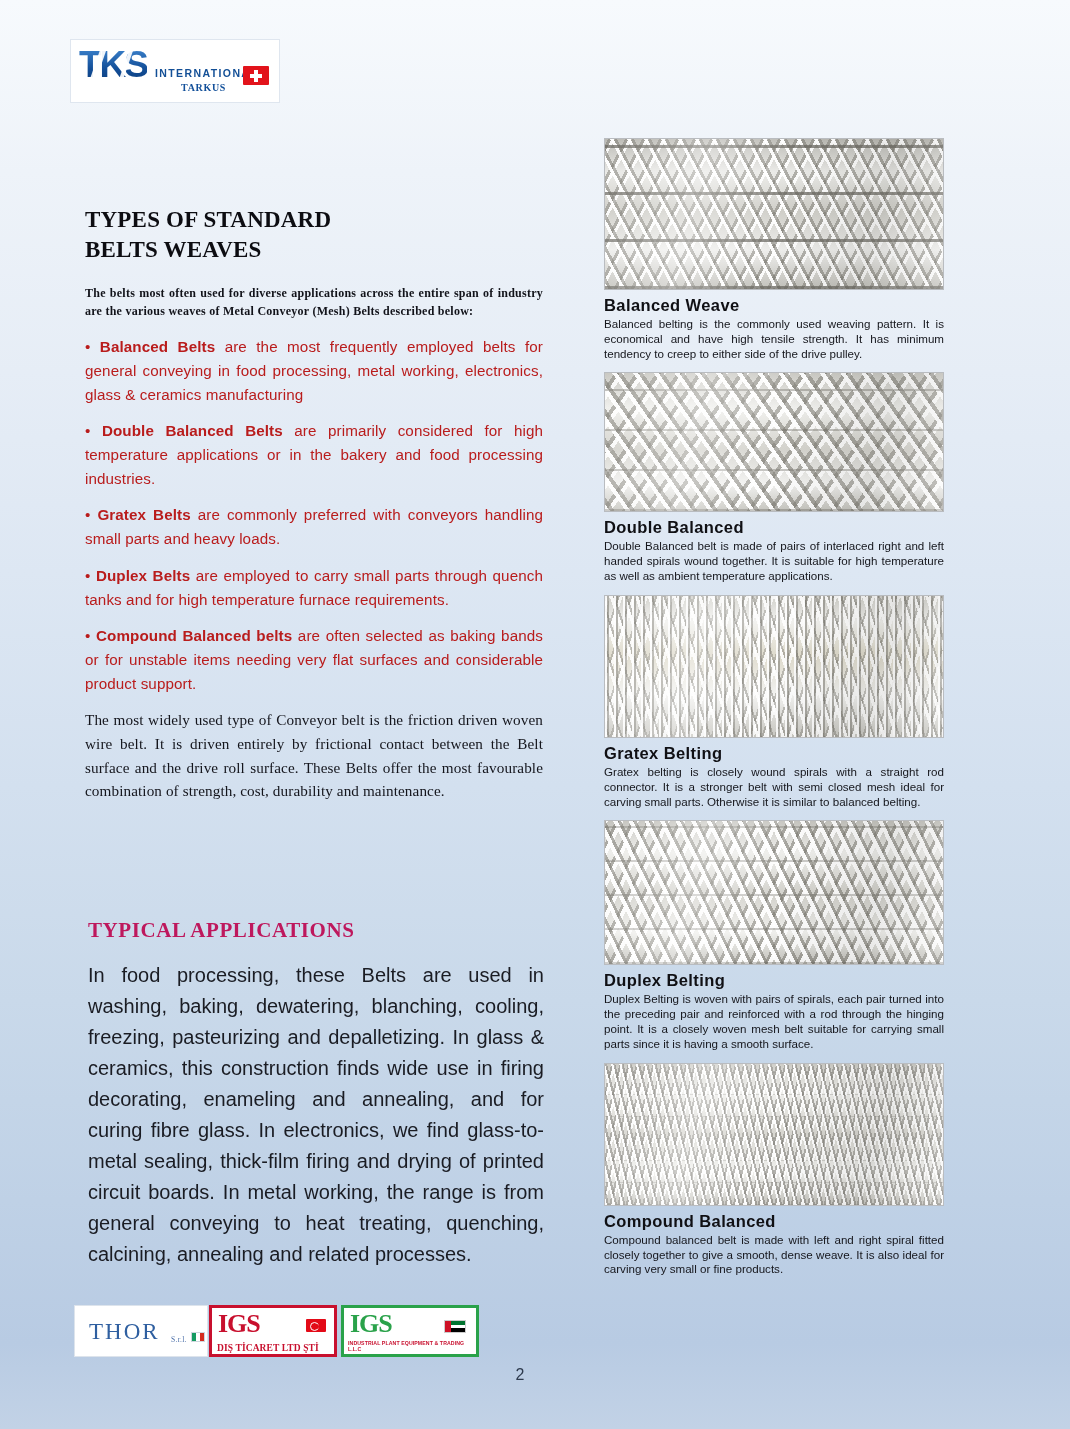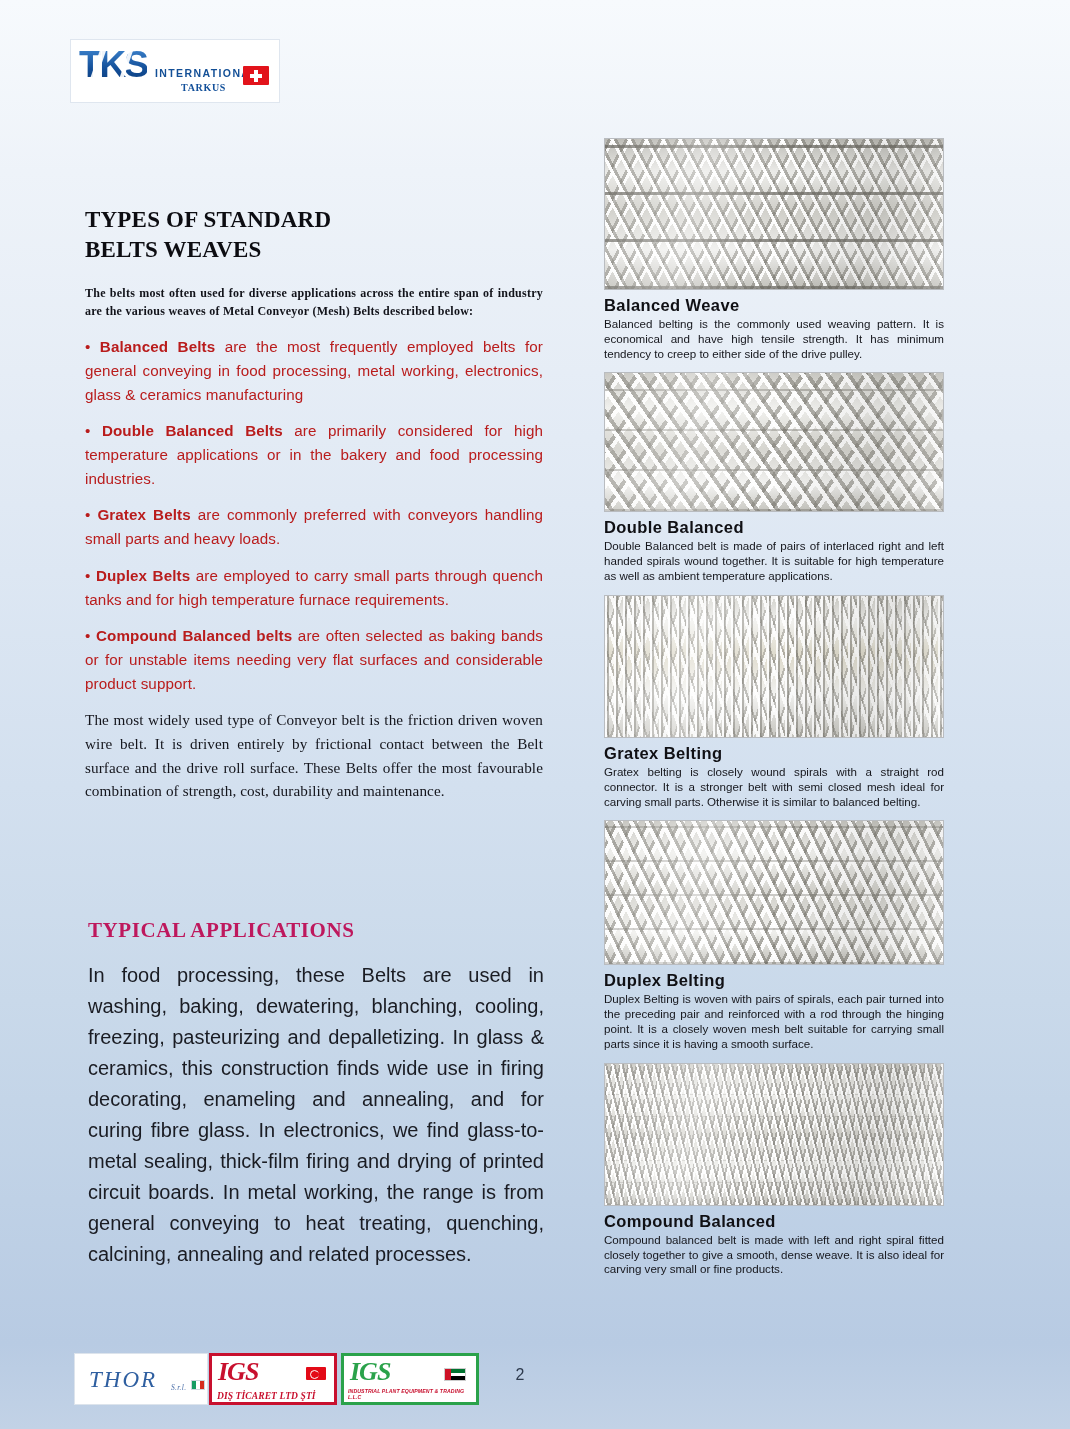--- a/index.html
+++ b/index.html
@@ -321,24 +321,23 @@
        rgba(255,255,255,0) 52%,
        rgba(90,90,85,.12) 78%,
        rgba(255,255,255,.2) 100%);
     pointer-events: none;
   }
 
   
   .footer {
     position: absolute;
     left: 0;
-    top: 1352px;
+    top: 1304px;
     width: 850px;
     height: 58px;
-    font-style: italic;
   }
   .footer-logo {
     position: absolute;
     height: 52px;
     background: #ffffff;
     overflow: hidden;
   }
 
   
   .logo-thor {

